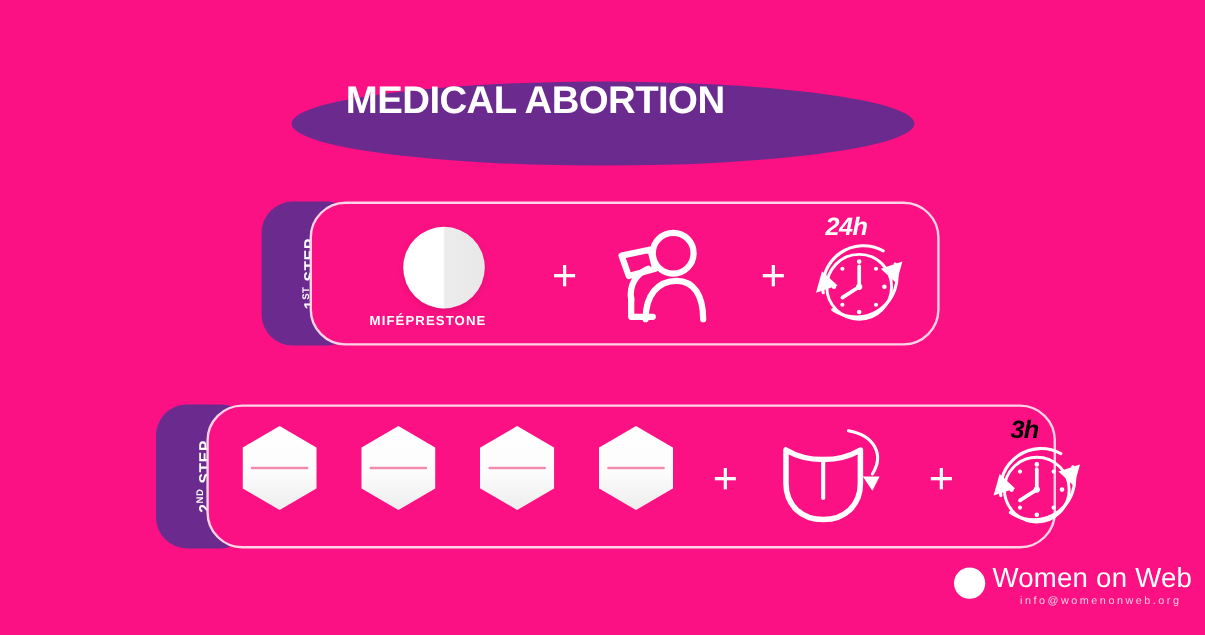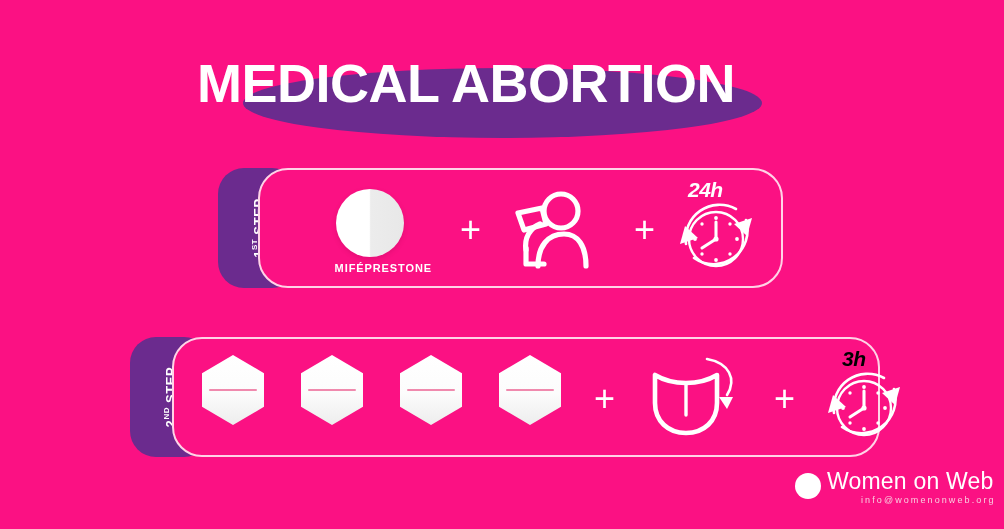--- a/index.html
+++ b/index.html
@@ -31,26 +31,25 @@
     background: #6b2b8e;
     border-radius: 50% / 50%;
   }
   #title-text {
     position: absolute;
     left: 0;
     top: 56px;
     width: 892px;
     text-align: center;
     color: #ffffff;
-    font-size: 54px;
+    font-size: 32px;
     font-weight: bold;
     letter-spacing: -0.5px;
     line-height: 54px;
     white-space: nowrap;
-    padding-left: 20px;
   }
 
   
   .step-row {
     position: absolute;
   }
   .step-tab {
     position: absolute;
     left: 0;
     top: 0;
@@ -165,21 +164,21 @@
     left: 32px;
     top: 0;
     color: #ffffff;
     font-size: 23px;
     font-weight: normal;
     letter-spacing: 0.2px;
     white-space: nowrap;
   }
   #logo-email {
     position: absolute;
-    left: 34px;
+    left: 23px;
     top: 27px;
     color: #f7cfe0;
     font-size: 9px;
     letter-spacing: 2.1px;
     white-space: nowrap;
     padding-left: 32px;
   }
 </style>
 </head>
 <body>
@@ -191,21 +190,21 @@
 
   <div class="step-row" id="row-1">
 
     <div class="step-tab">
       <div class="step-tab-label"><span>1</span><sup>ST</sup><span> STEP</span></div>
     </div>
 
     <div class="step-card">
 
       <div class="round-pill" style="left:76px; top:19px;"></div>
-      <div class="pill-caption" style="left:48px; top:92px; width:124px; text-align:right;">MIFÉPRESTONE</div>
+      <div class="pill-caption" style="left:48px; top:92px; width:124px; text-align:left;">MIFÉPRESTONE</div>
 
       <div class="plus" style="left:200px; top:42px;">+</div>
 
       <div class="icon-box" style="left:248px; top:20px; width:90px; height:82px;">
         <svg width="90" height="82" viewBox="0 0 90 82" fill="none" stroke="#ffffff" stroke-width="5.2" stroke-linecap="round" stroke-linejoin="round">
 
           <circle cx="53" cy="21" r="17"></circle>
 
           <path d="M30 76 C30 56 40 44 56 44 C70 44 78 56 78 76"></path>
 

